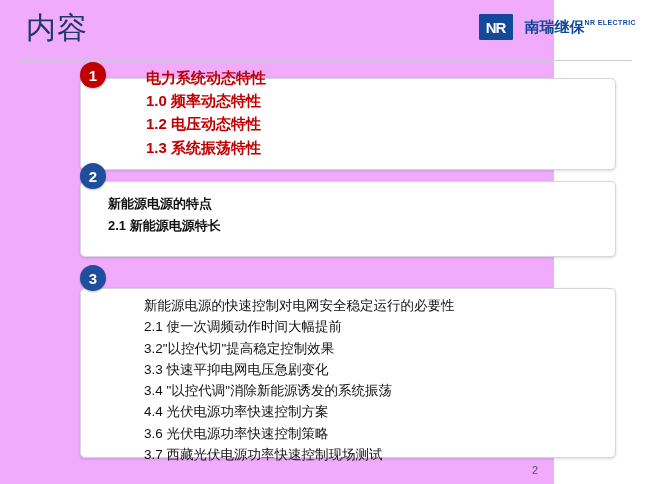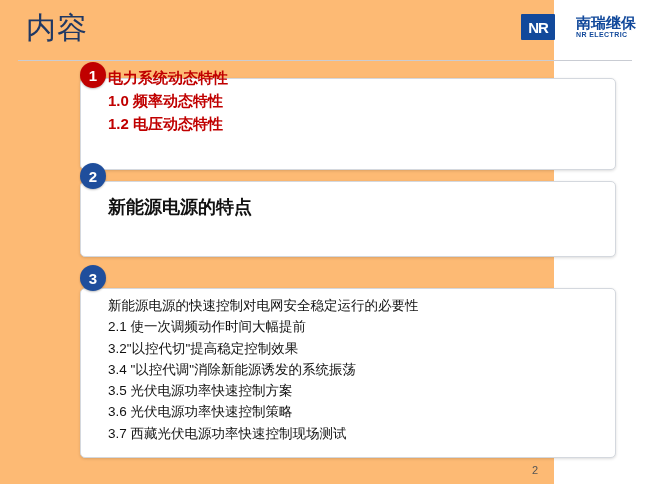--- a/index.html
+++ b/index.html
@@ -12,21 +12,21 @@
     background: #ffffff;
     font-family: "Liberation Sans", sans-serif;
     position: relative;
     overflow: hidden;
   }
   .slide {
     position: absolute;
     left: 0; top: 0;
     width: 554px;
     height: 484px;
-    background: #fdba74;
+    background: #f0abfc;
   }
   
   .header {
     position: absolute;
     left: 0; top: 0;
     width: 650px;
     height: 62px;
   }
   .title {
     position: absolute;
@@ -44,38 +44,38 @@
     width: 614px;
     height: 1px;
     background: #c9ccd3;
   }
   .logo {
     position: absolute;
     right: 14px;
     top: 14px;
     display: flex;
     align-items: center;
-    gap: 21px;
+    gap: 12px;
   }
   .logo-mark {
     width: 34px;
     height: 26px;
     background: #12499b;
     color: #ffffff;
     font-size: 15px;
     font-weight: bold;
     display: flex;
     align-items: center;
     justify-content: center;
     letter-spacing: -1px;
     border-radius: 1px;
   }
   .logo-text {
     display: flex;
-    flex-direction: column;
+    flex-direction: row;
     line-height: 1.05;
     justify-content: space-between;
   }
   .logo-cn {
     font-size: 15px;
     font-weight: bold;
     color: #12499b;
     letter-spacing: 0px;
   }
   .logo-en {
@@ -117,42 +117,44 @@
 
   
   #sec1-panel { left: 80px; top: 78px; width: 536px; height: 92px; }
   #sec1-bullet { left: 80px; top: 62px; background: #c00000; }
   #sec1-lines { left: 108px; top: 68px; }
   #sec1-lines .line {
     color: #c00000;
     font-size: 15px;
     font-weight: bold;
     margin-bottom: 4px;
+    margin-left: 38px;
   }
 
   
   #sec2-panel { left: 80px; top: 181px; width: 536px; height: 76px; }
   #sec2-bullet { left: 80px; top: 163px; background: #1f4e9c; }
   #sec2-lines { left: 108px; top: 196px; }
   #sec2-lines .line {
     color: #111111;
-    font-size: 18px;
+    font-size: 13px;
     font-weight: bold;
     margin-bottom: 5px;
   }
 
   
   #sec3-panel { left: 80px; top: 288px; width: 536px; height: 170px; }
   #sec3-bullet { left: 80px; top: 265px; background: #1f4e9c; }
   #sec3-lines { left: 108px; top: 297px; }
   #sec3-lines .line {
     color: #111111;
     font-size: 13.5px;
     font-weight: normal;
     margin-bottom: 4px;
+    margin-left: 36px;
   }
 
   
   .page-number {
     position: absolute;
     right: 16px;
     bottom: 8px;
     font-size: 11px;
     color: #555555;
   }
@@ -173,34 +175,37 @@
       </div>
     </div>
   </div>
 
   <div class="panel" id="sec1-panel"></div>
   <div class="bullet" id="sec1-bullet">1</div>
   <div class="lines" id="sec1-lines">
     <div class="line">电力系统动态特性</div>
     <div class="line">1.0 频率动态特性</div>
     <div class="line">1.2 电压动态特性</div>
+    <div class="line">1.3 系统振荡特性</div>
   </div>
 
   <div class="panel" id="sec2-panel"></div>
   <div class="bullet" id="sec2-bullet">2</div>
   <div class="lines" id="sec2-lines">
     <div class="line">新能源电源的特点</div>
+    <div class="line">2.1 新能源电源特长</div>
   </div>
 
   <div class="panel" id="sec3-panel"></div>
   <div class="bullet" id="sec3-bullet">3</div>
   <div class="lines" id="sec3-lines">
     <div class="line">新能源电源的快速控制对电网安全稳定运行的必要性</div>
     <div class="line">2.1 使一次调频动作时间大幅提前</div>
     <div class="line">3.2"以控代切"提高稳定控制效果</div>
+    <div class="line">3.3 快速平抑电网电压急剧变化</div>
     <div class="line">3.4 "以控代调"消除新能源诱发的系统振荡</div>
-    <div class="line">3.5 光伏电源功率快速控制方案</div>
+    <div class="line">4.4 光伏电源功率快速控制方案</div>
     <div class="line">3.6 光伏电源功率快速控制策略</div>
     <div class="line">3.7 西藏光伏电源功率快速控制现场测试</div>
   </div>
 
   <div class="page-number">2</div>
 </div>
 
 </body></html>

